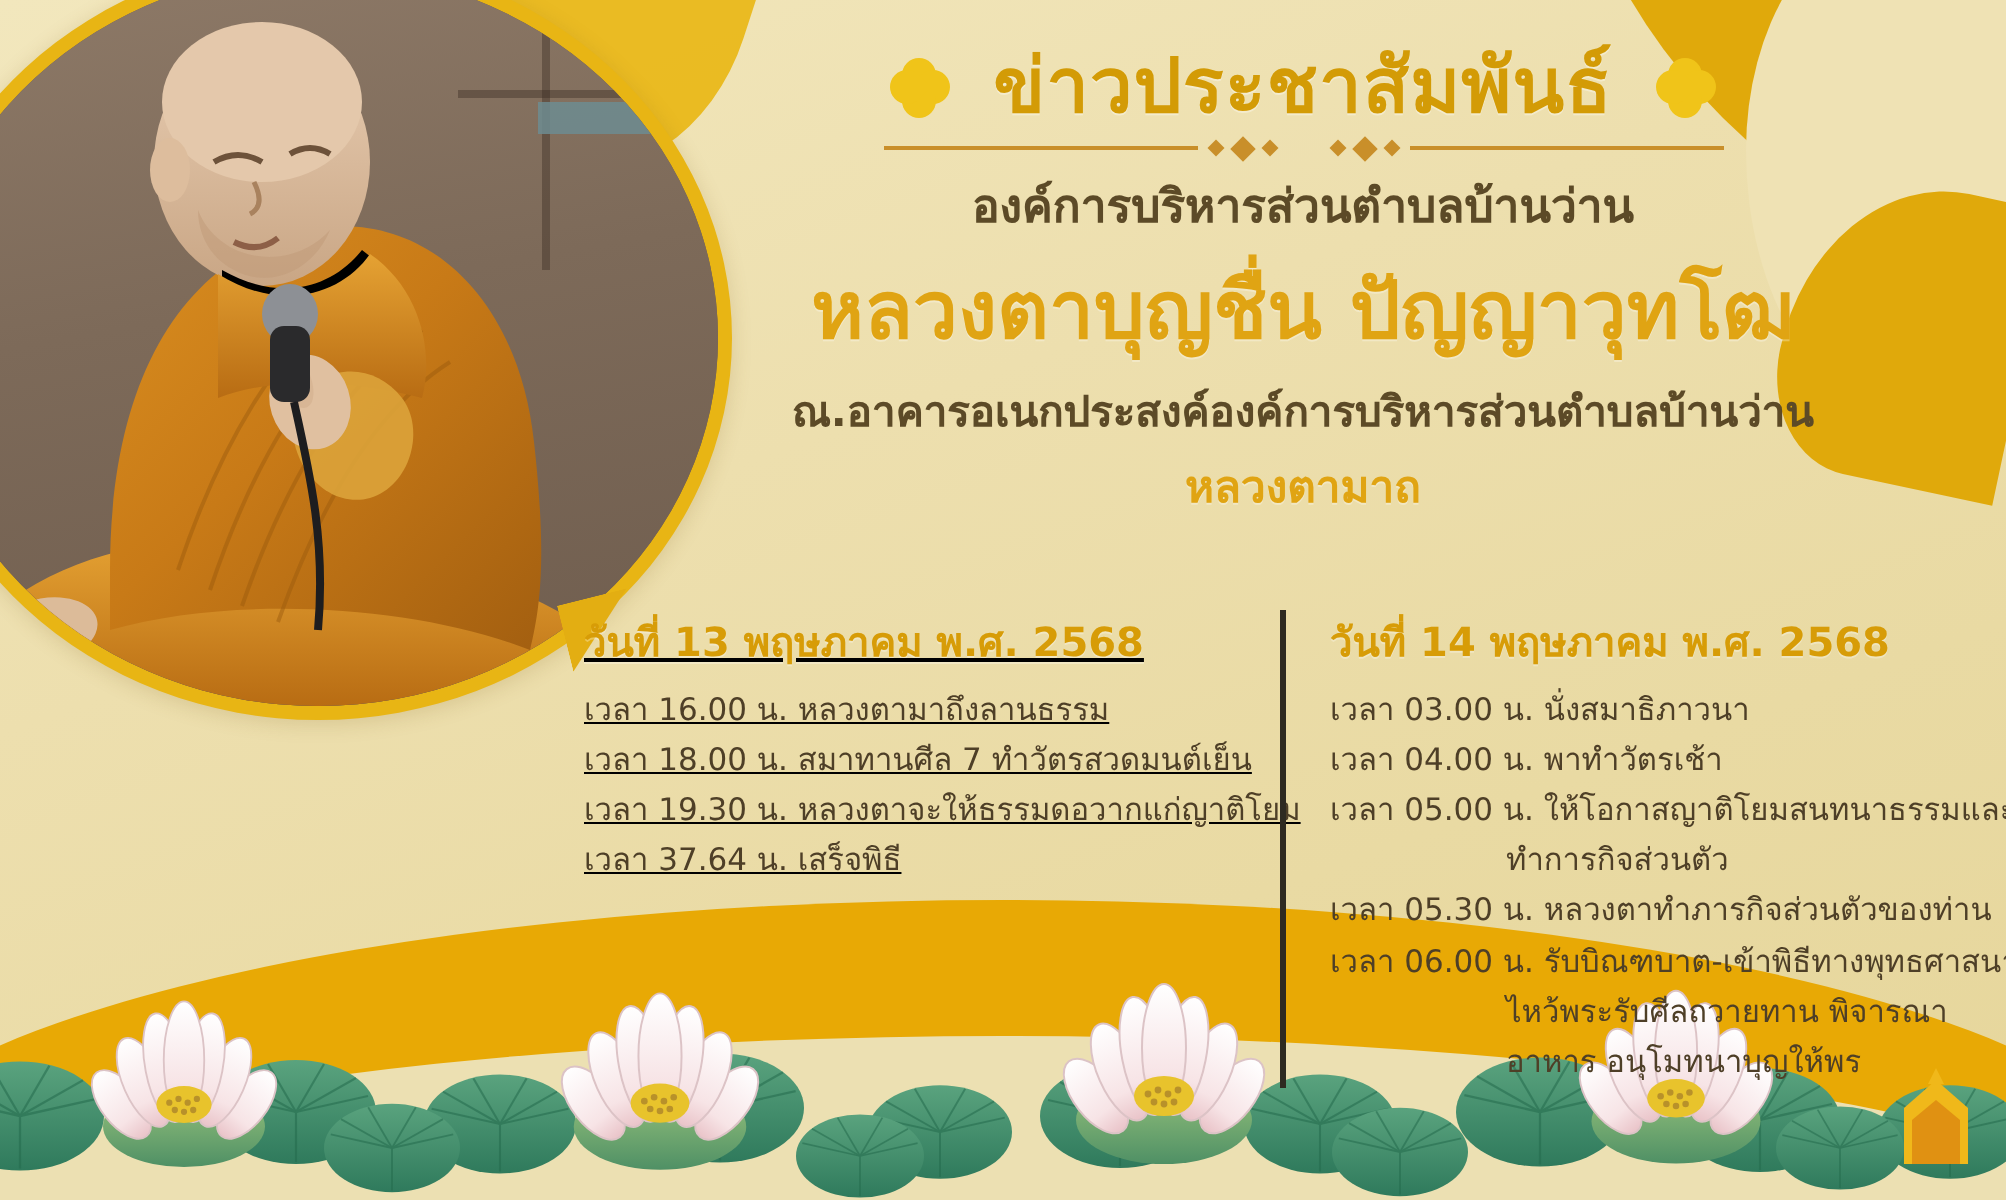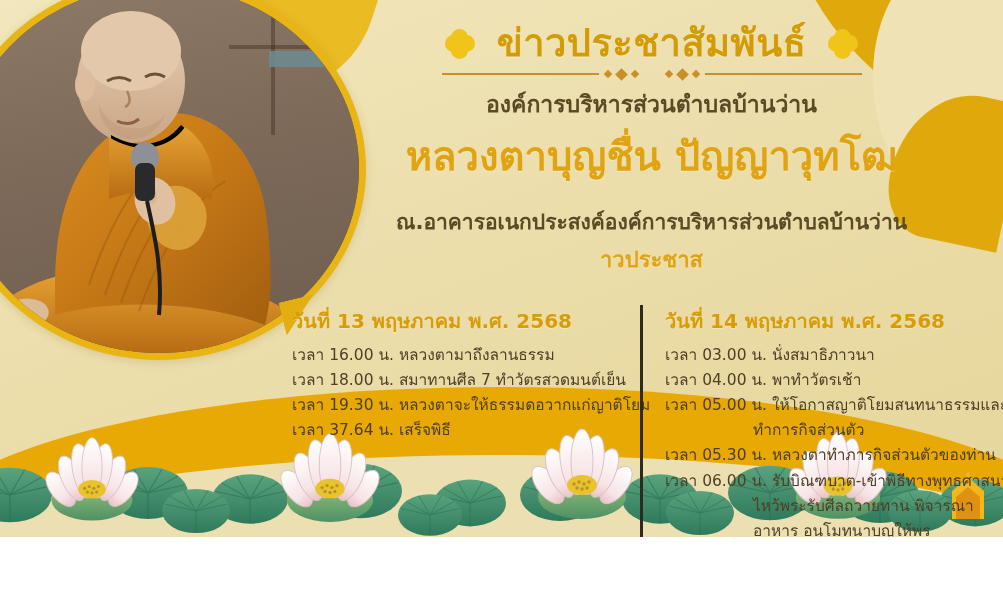--- a/index.html
+++ b/index.html
@@ -3,21 +3,21 @@
 <meta charset="utf-8">
 <style>
   html, body {
     margin: 0;
     padding: 0;
     background: #ffffff;
   }
   #poster {
     position: relative;
     width: 1003px;
-    height: 537px;
+    height: 600px;
     overflow: hidden;
     background: #ecdfae;
     font-family: "DejaVu Sans", "Liberation Sans", sans-serif;
   }
 
   
   .bg-base {
     position: absolute;
     inset: 0;
     background: linear-gradient(160deg, #f2e7bd 0%, #eddfae 38%, #e9daa3 70%, #e6d69b 100%);
@@ -230,21 +230,21 @@
     font-weight: bold;
     color: #e0a413;
     margin-top: 10px;
     line-height: 1.3;
     text-shadow: 0 1px 0 rgba(255,255,255,.3);
   }
   .venue-line {
     font-size: 21px;
     font-weight: bold;
     color: #5c4a27;
-    margin-top: 26px;
+    margin-top: 10px;
     line-height: 1.35;
   }
   .schedule-heading {
     font-size: 22px;
     font-weight: bold;
     color: #e0a413;
     margin-top: 6px;
     text-shadow: 0 1px 0 rgba(255,255,255,.3);
   }
 
@@ -253,21 +253,21 @@
     position: absolute;
     left: 292px;
     right: 18px;
     top: 305px;
     display: flex;
     align-items: flex-start;
   }
   .col {
     box-sizing: border-box;
   }
-  .col-left { width: 348px; padding-right: 14px; }
+  .col-left { width: 348px; padding-right: 14px; text-decoration: underline; }
   .col-right { flex: 1; padding-left: 22px; }
   .col-divider {
     width: 3px;
     align-self: stretch;
     min-height: 195px;
     background: #2e2a21;
     flex: none;
   }
   .date-head {
     font-size: 20px;
@@ -483,21 +483,21 @@
       <span class="gap"></span>
       <span class="dia sm"></span>
       <span class="dia"></span>
       <span class="dia sm"></span>
       <span class="ln"></span>
     </div>
 
     <div class="org-line">องค์การบริหารส่วนตำบลบ้านว่าน</div>
     <div class="monk-name">หลวงตาบุญชื่น ปัญญาวุทโฒ</div>
     <div class="venue-line">ณ.อาคารอเนกประสงค์องค์การบริหารส่วนตำบลบ้านว่าน</div>
-    <div class="schedule-heading">าวประชาส</div>
+    <div class="schedule-heading">หลวงตามาถ</div>
   </div>
 
   <div class="schedule">
 
     <div class="col col-left">
       <div class="date-head">วันที่ 13 พฤษภาคม พ.ศ. 2568</div>
       <div>
           <div class="sched-item">เวลา 16.00 น. หลวงตามาถึงลานธรรม</div>
           <div class="sched-item">เวลา 18.00 น. สมาทานศีล 7 ทำวัตรสวดมนต์เย็น</div>
           <div class="sched-item">เวลา 19.30 น. หลวงตาจะให้ธรรมดอวากแก่ญาติโยม</div>

